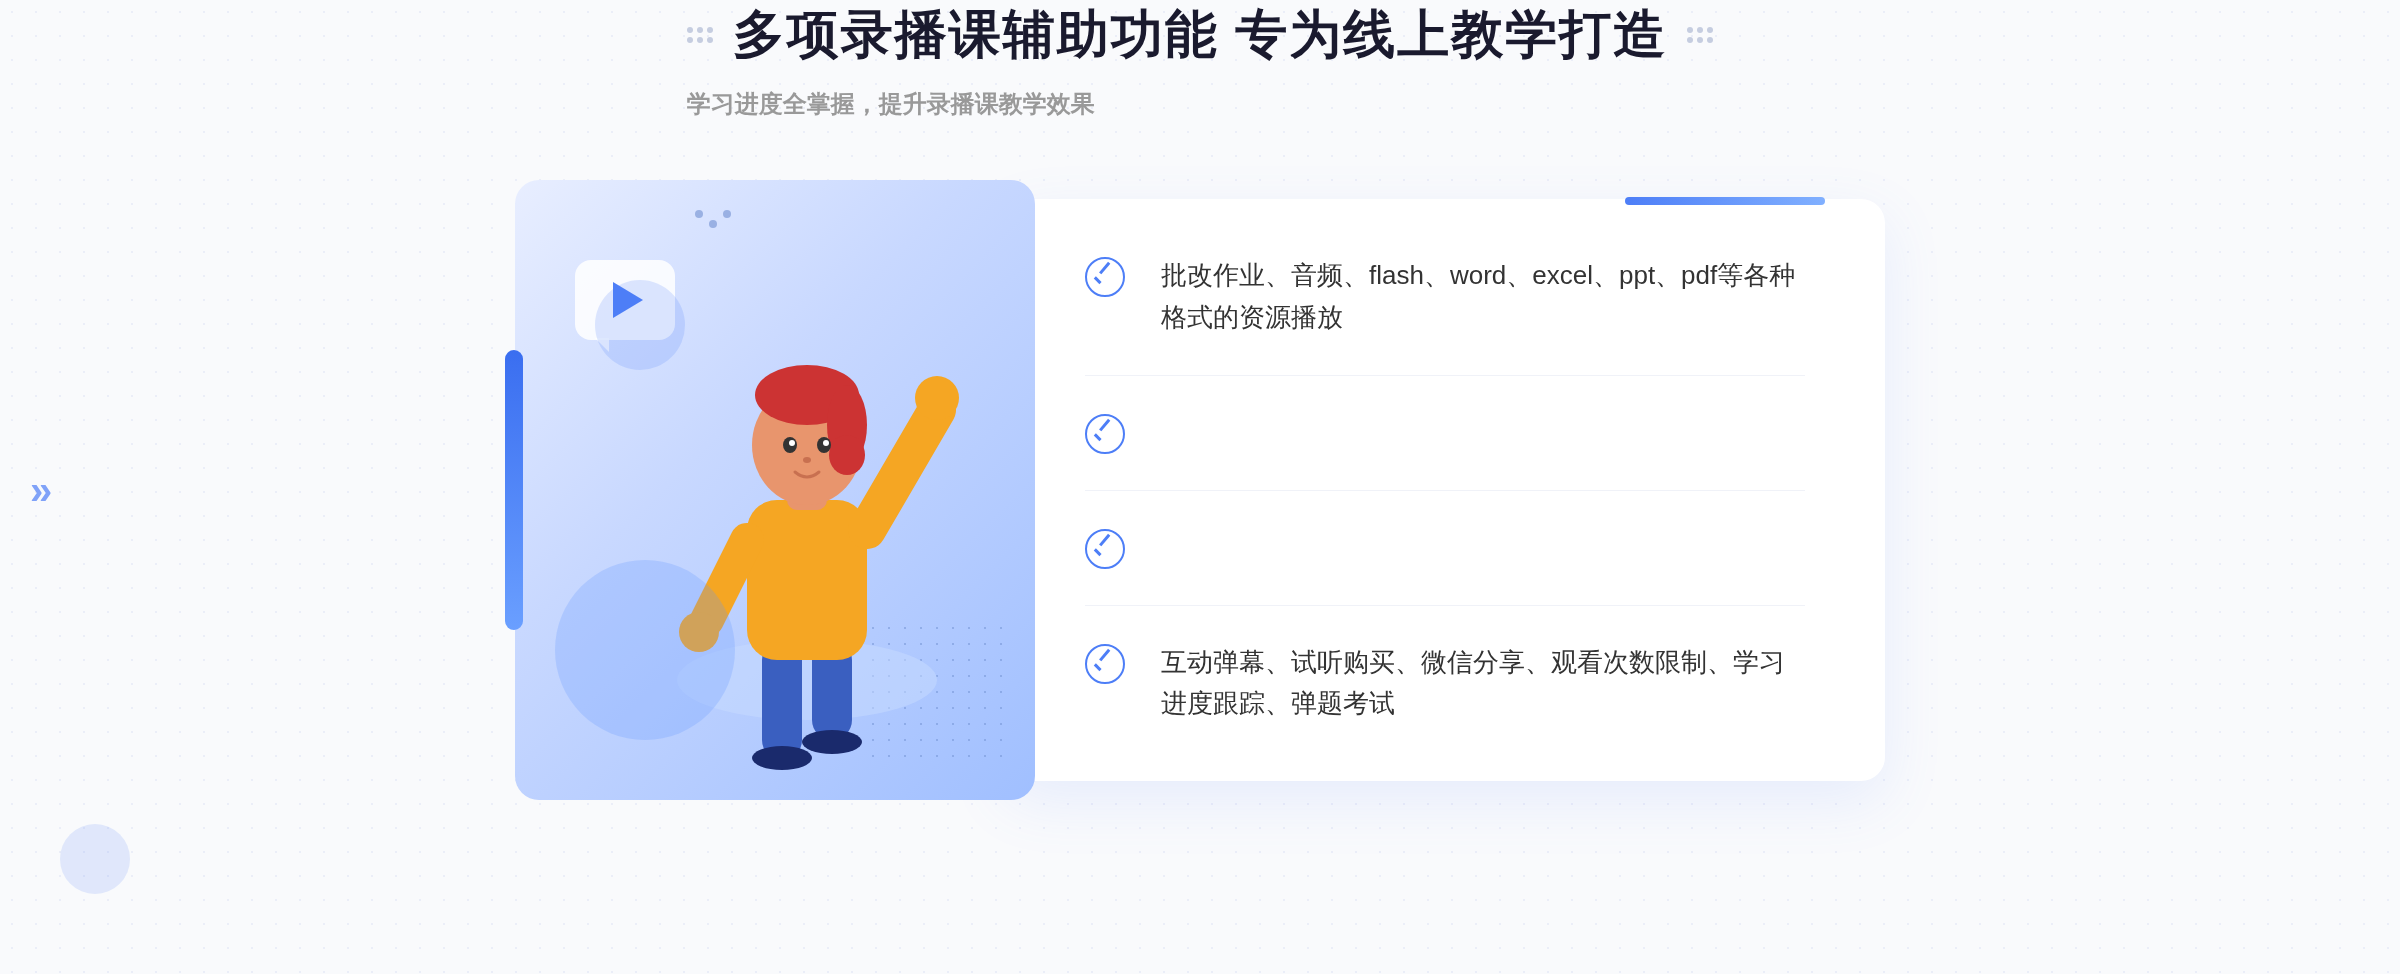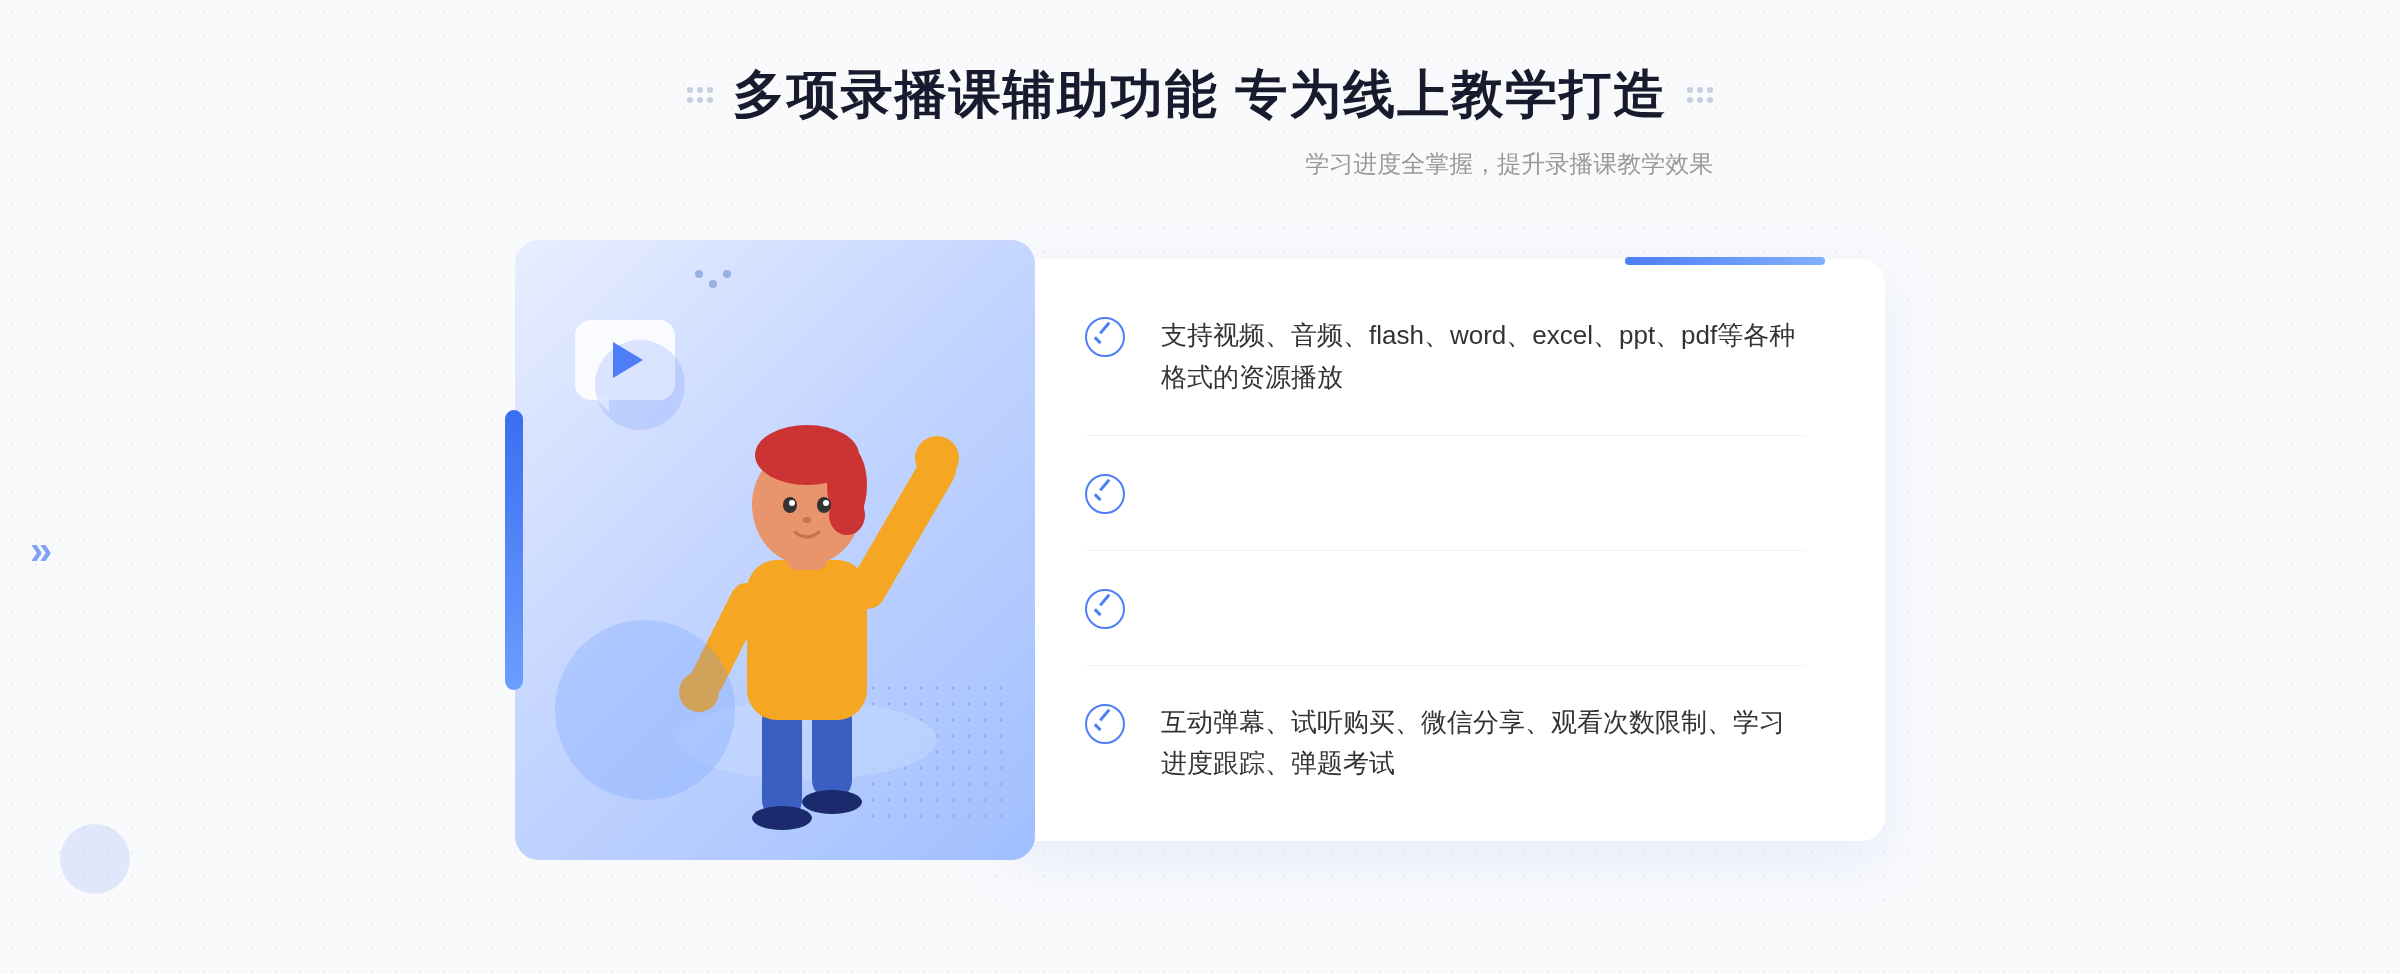--- a/index.html
+++ b/index.html
@@ -30,22 +30,21 @@
       content: '';
       position: absolute;
       top: 0; left: 0; right: 0; bottom: 0;
       background-image: radial-gradient(circle, #d0d8f0 1px, transparent 1px);
       background-size: 24px 24px;
       opacity: 0.35;
       pointer-events: none;
     }
 
     .header-section {
-      text-align: right;
-      padding-top: 60px;
+      text-align: left;
       position: relative;
       z-index: 2;
     }
 
     .header-title-row {
       display: flex;
       align-items: center;
       justify-content: center;
       gap: 20px;
       margin-bottom: 18px;
@@ -68,21 +67,21 @@
     .dots-grid span {
       width: 6px;
       height: 6px;
       border-radius: 50%;
       background: #c5cde0;
     }
 
     .header-subtitle {
       font-size: 24px;
       color: #999;
-      font-weight: 400;
+      font-weight: 700;
     }
 
     .main-content {
       display: flex;
       align-items: center;
       justify-content: center;
       width: 100%;
       margin-top: 60px;
       position: relative;
       z-index: 2;
@@ -461,21 +460,21 @@
     <div class="features-card">
       <div class="features-card-bar"></div>
 
       <div id="features-list">
           <div class="feature-item">
       <div class="check-icon">
         <div class="check-circle">
           <div class="check-mark"></div>
         </div>
       </div>
-      <span class="feature-text">支持视频、音频、flash、word、excel、ppt、pdf等各种格式的资源播放</span>
+      <span class="feature-text">批改作业、音频、flash、word、excel、ppt、pdf等各种格式的资源播放</span>
     </div>
           <div class="feature-item">
       <div class="check-icon">
         <div class="check-circle">
           <div class="check-mark"></div>
         </div>
       </div>
     </div>
           <div class="feature-item">
       <div class="check-icon">

